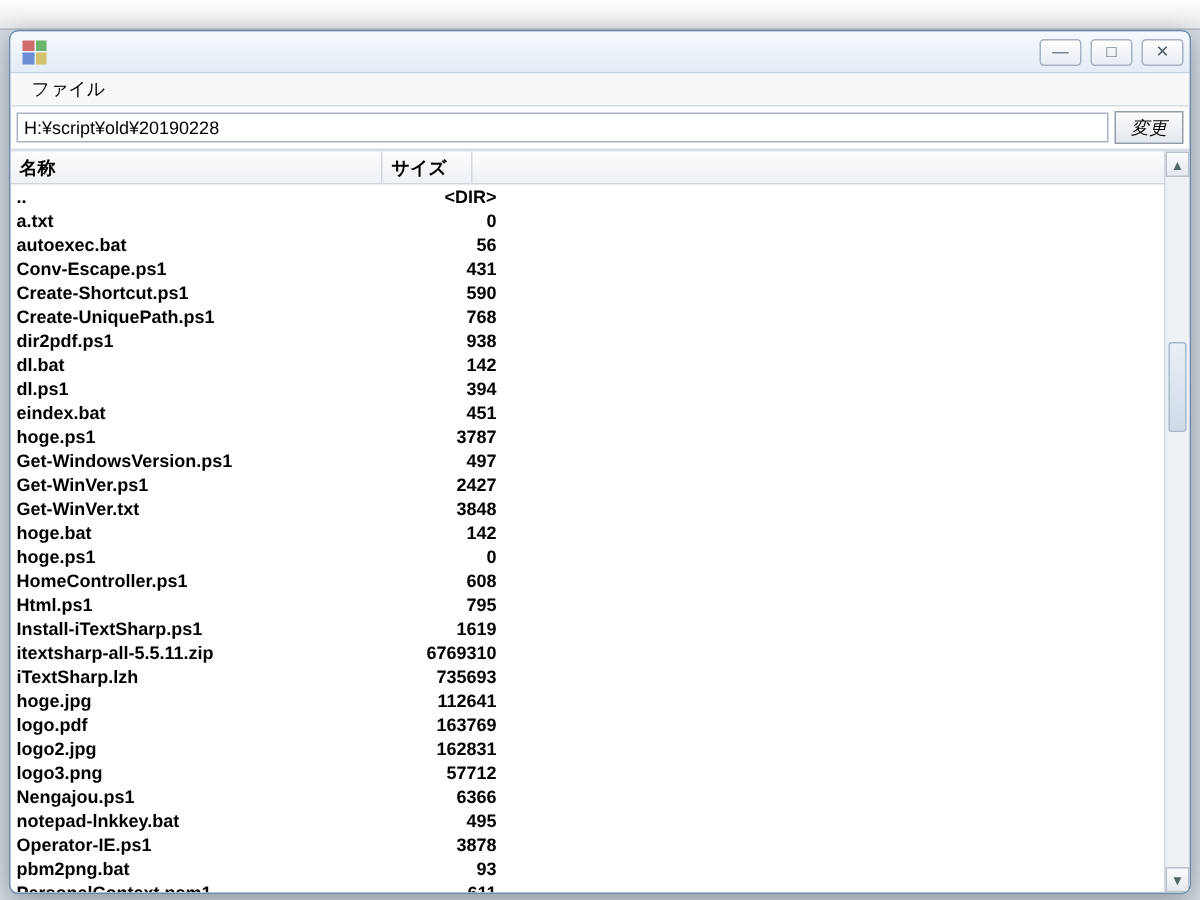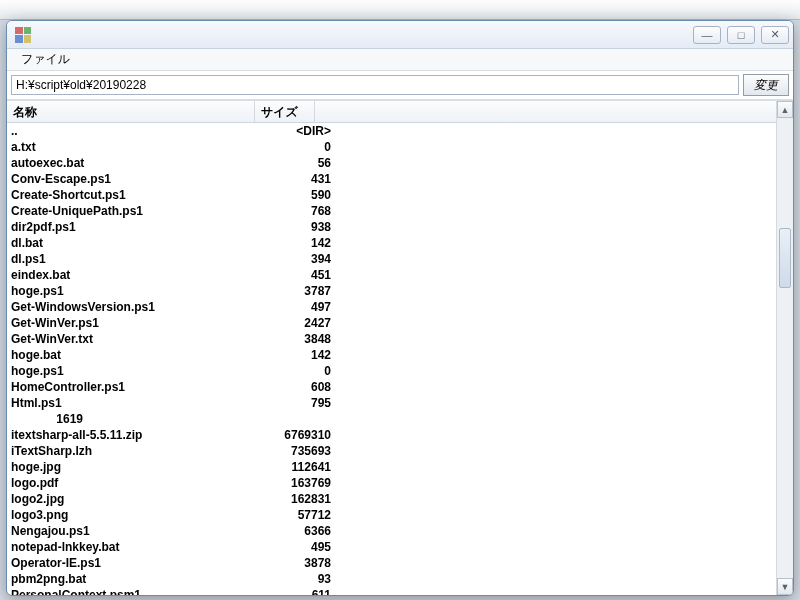--- a/index.html
+++ b/index.html
@@ -247,20 +247,21 @@
           </div>
           <div class="frow">
             <div class="c-name">HomeController.ps1</div>
             <div class="c-size">608</div>
           </div>
           <div class="frow">
             <div class="c-name">Html.ps1</div>
             <div class="c-size">795</div>
           </div>
           <div class="frow">
+            <div class="c-name">Install-iTextSharp.ps1</div>
             <div class="c-size">1619</div>
           </div>
           <div class="frow">
             <div class="c-name">itextsharp-all-5.5.11.zip</div>
             <div class="c-size">6769310</div>
           </div>
           <div class="frow">
             <div class="c-name">iTextSharp.lzh</div>
             <div class="c-size">735693</div>
           </div>

